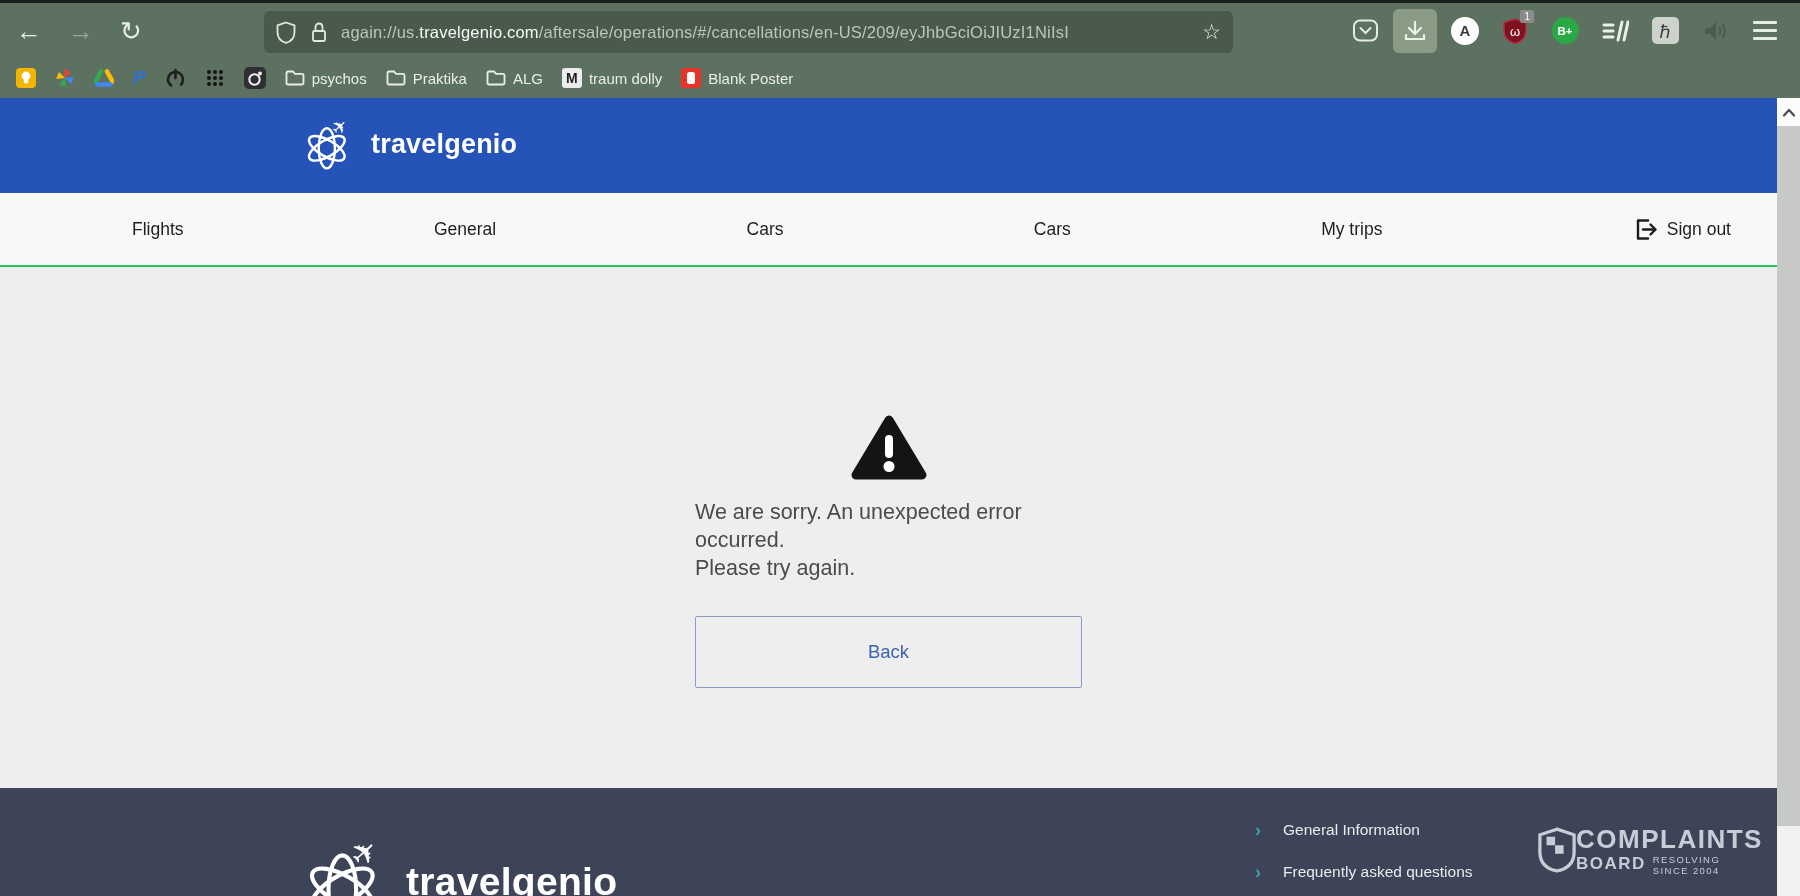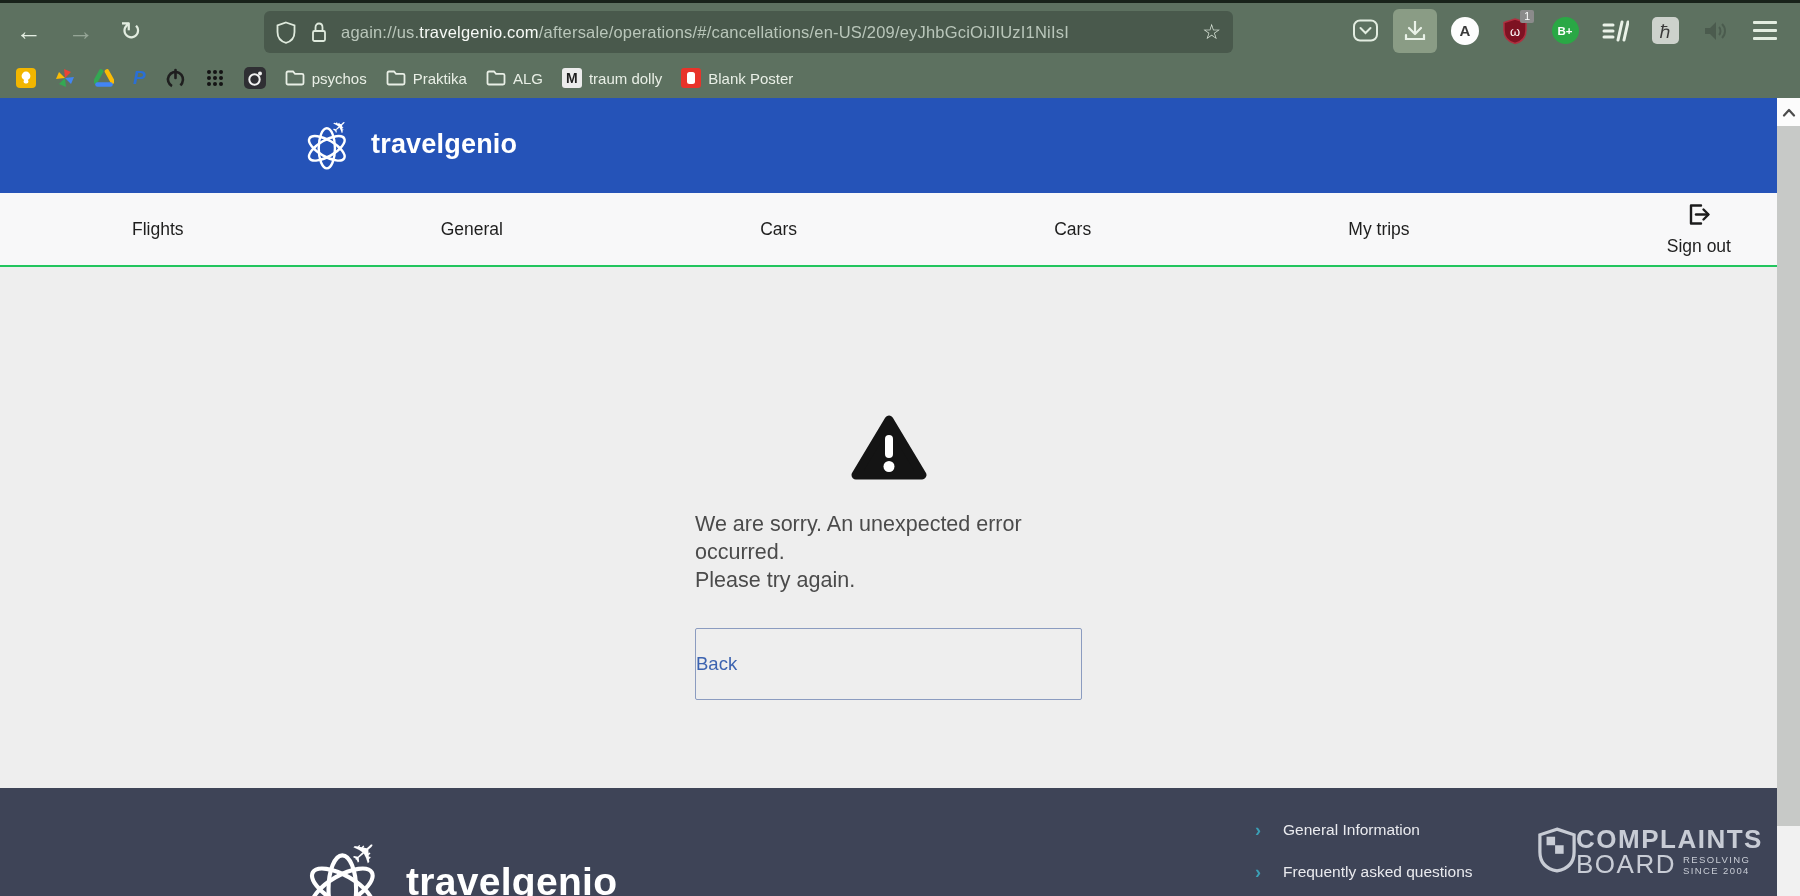--- a/index.html
+++ b/index.html
@@ -48,40 +48,40 @@
   
   .viewport { position:absolute; left:0; top:98px; width:1777px; height:798px; background:#eeeeee; overflow:hidden; }
 
   .site-header { height:95px; background:#2553b8; position:relative; }
   .logo { position:absolute; left:303px; top:16px; display:flex; align-items:center; gap:16px; cursor:pointer; }
   .brand-text { color:#ffffff; font-size:27px; font-weight:bold; letter-spacing:.2px; }
 
   .site-nav { height:74px; background:#f8f8f9; border-bottom:2px solid #22c55e; display:flex; align-items:center;
               justify-content:space-between; padding:0 46px 0 132px; font-size:17.5px; color:#1e1e1e; }
   .nav-item { cursor:pointer; }
-  .signout { display:flex; align-items:center; gap:9px; cursor:pointer;flex-direction:column; }
+  .signout { display:flex; align-items:center; gap:9px; cursor:pointer; }
 
   .main-wrap { width:387px; margin:147px auto 0; }
   .warn { display:block; margin:0 auto; }
-  .msg { margin-top:28px; font-size:21.5px; color:#4b4b4b; line-height:28px; }
+  .msg { margin-top:16px; font-size:21.5px; color:#4b4b4b; line-height:28px; }
   .back-btn { margin-top:34px; width:100%; height:72px; border:1px solid #8b9cc0; border-radius:2px;
-              background:transparent; display:flex; align-items:center; 
+              background:transparent; display:flex; align-items:center; justify-content:center;
               font-size:18.5px; color:#3c63b0; cursor:pointer; }
 
   .site-footer { position:absolute; left:0; top:690px; width:100%; height:170px; background:#3e4457; }
   .f-brand { position:absolute; left:300px; top:48px; display:flex; align-items:center; gap:14px; }
   .f-brand-text { color:#ffffff; font-size:39px; font-weight:bold; letter-spacing:.3px; }
   .f-links { position:absolute; left:1255px; top:30px; }
   .f-link { display:flex; align-items:center; gap:22px; height:24px; margin-bottom:18px; font-size:15.5px;
             color:#e9eaee; cursor:pointer; }
   .f-chev { color:#3b9fb5; font-size:18px; font-weight:bold; line-height:1; }
   .f-cb { position:absolute; left:1538px; top:38px; display:flex; color:#c8ccd5; cursor:pointer; }
   .cb-word1 { font-size:26px; font-weight:bold; letter-spacing:1.5px; line-height:26px; }
   .cb-row2 { display:flex; align-items:flex-end; gap:7px; }
-  .cb-word2 { font-size:26px; font-weight:normal; letter-spacing:1.5px; line-height:24px; }
+  .cb-word2 { font-size:17px; font-weight:bold; letter-spacing:1.5px; line-height:24px; }
   .cb-small { font-size:9.5px; letter-spacing:1.4px; line-height:11px; }
 
   
   .scrollbar { position:absolute; left:1777px; top:98px; width:23px; height:798px; background:#f1f1f1; }
   .sb-btn { height:28px; background:#fcfcfc; display:flex; align-items:center; justify-content:center; }
   .sb-thumb { position:absolute; left:0; top:28px; width:23px; height:700px; background:#c7c9c7; }
 </style>
 </head>
 <body>
 

